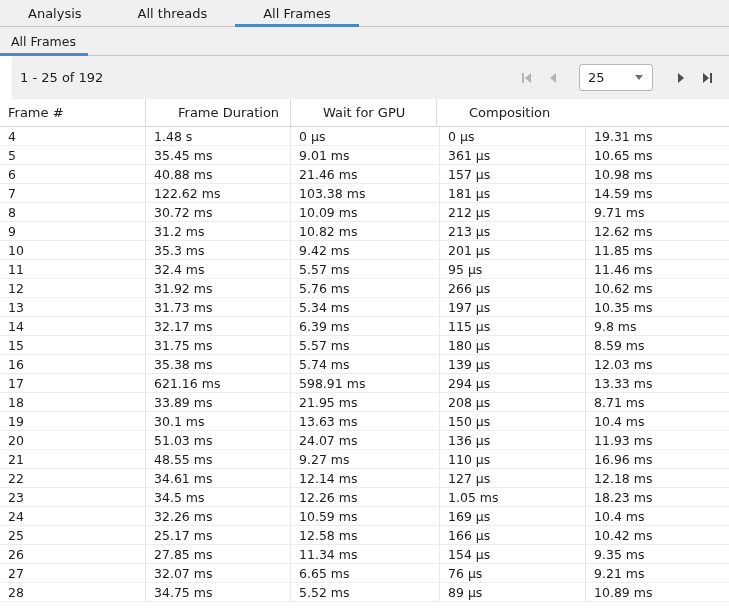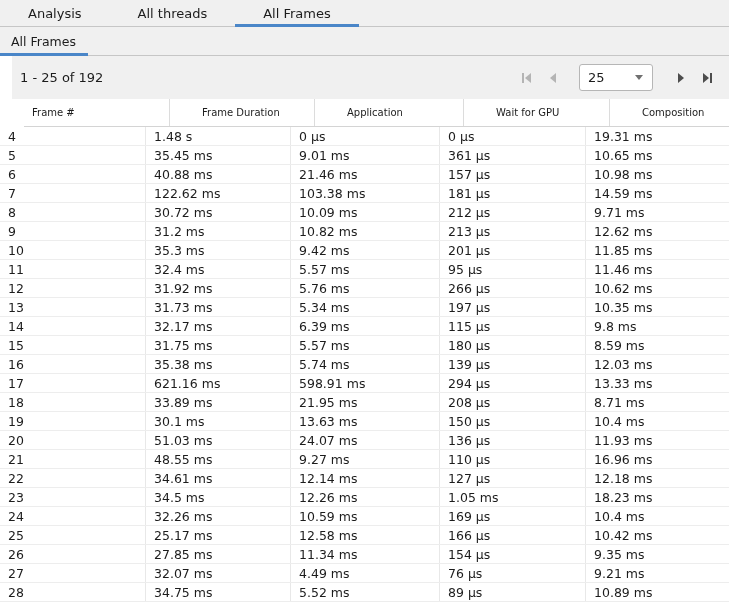--- a/index.html
+++ b/index.html
@@ -97,22 +97,21 @@
     border-right: 4px solid transparent;
     border-top: 5px solid #707070;
   }
 
   
   .thead {
     display: flex;
     height: 28px;
     background: #ffffff;
     border-bottom: 1px solid #d4d4d4;
-    font-size: 10px;
-    margin-left: 24px;
+    font-size: 13px;
   }
   .th {
     display: flex;
     align-items: center;
     padding-left: 8px;
     height: 100%;
     white-space: nowrap;
     overflow: hidden;
   }
   .th + .th { border-left: 1px solid #dcdcdc; padding-left: 32px; }
@@ -198,21 +197,20 @@
           <rect x="10" y="2" width="2" height="10"></rect>
         </svg>
     </span>
   </span>
 </div>
 
 <div>
   <div class="thead">
     <div class="th col0">Frame #</div>
     <div class="th col1">Frame Duration</div>
-    <div class="th col2">Application</div>
     <div class="th col3">Wait for GPU</div>
     <div class="th col4">Composition</div>
   </div>
   <div id="table-body">
       <div class="tr">
         <div class="td col0">4</div>
         <div class="td col1">1.48 s</div>
         <div class="td col2">0 µs</div>
         <div class="td col3">0 µs</div>
         <div class="td col4">19.31 ms</div>
@@ -367,21 +365,21 @@
       <div class="tr">
         <div class="td col0">26</div>
         <div class="td col1">27.85 ms</div>
         <div class="td col2">11.34 ms</div>
         <div class="td col3">154 µs</div>
         <div class="td col4">9.35 ms</div>
       </div>
       <div class="tr">
         <div class="td col0">27</div>
         <div class="td col1">32.07 ms</div>
-        <div class="td col2">4.49 ms</div>
+        <div class="td col2">6.65 ms</div>
         <div class="td col3">76 µs</div>
         <div class="td col4">9.21 ms</div>
       </div>
       <div class="tr">
         <div class="td col0">28</div>
         <div class="td col1">34.75 ms</div>
         <div class="td col2">5.52 ms</div>
         <div class="td col3">89 µs</div>
         <div class="td col4">10.89 ms</div>
       </div>

